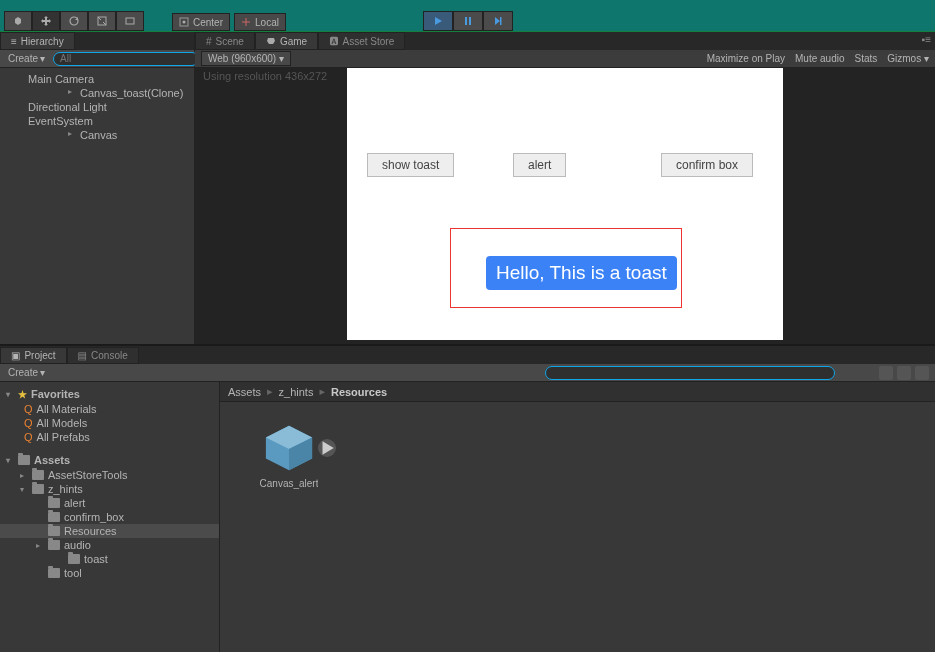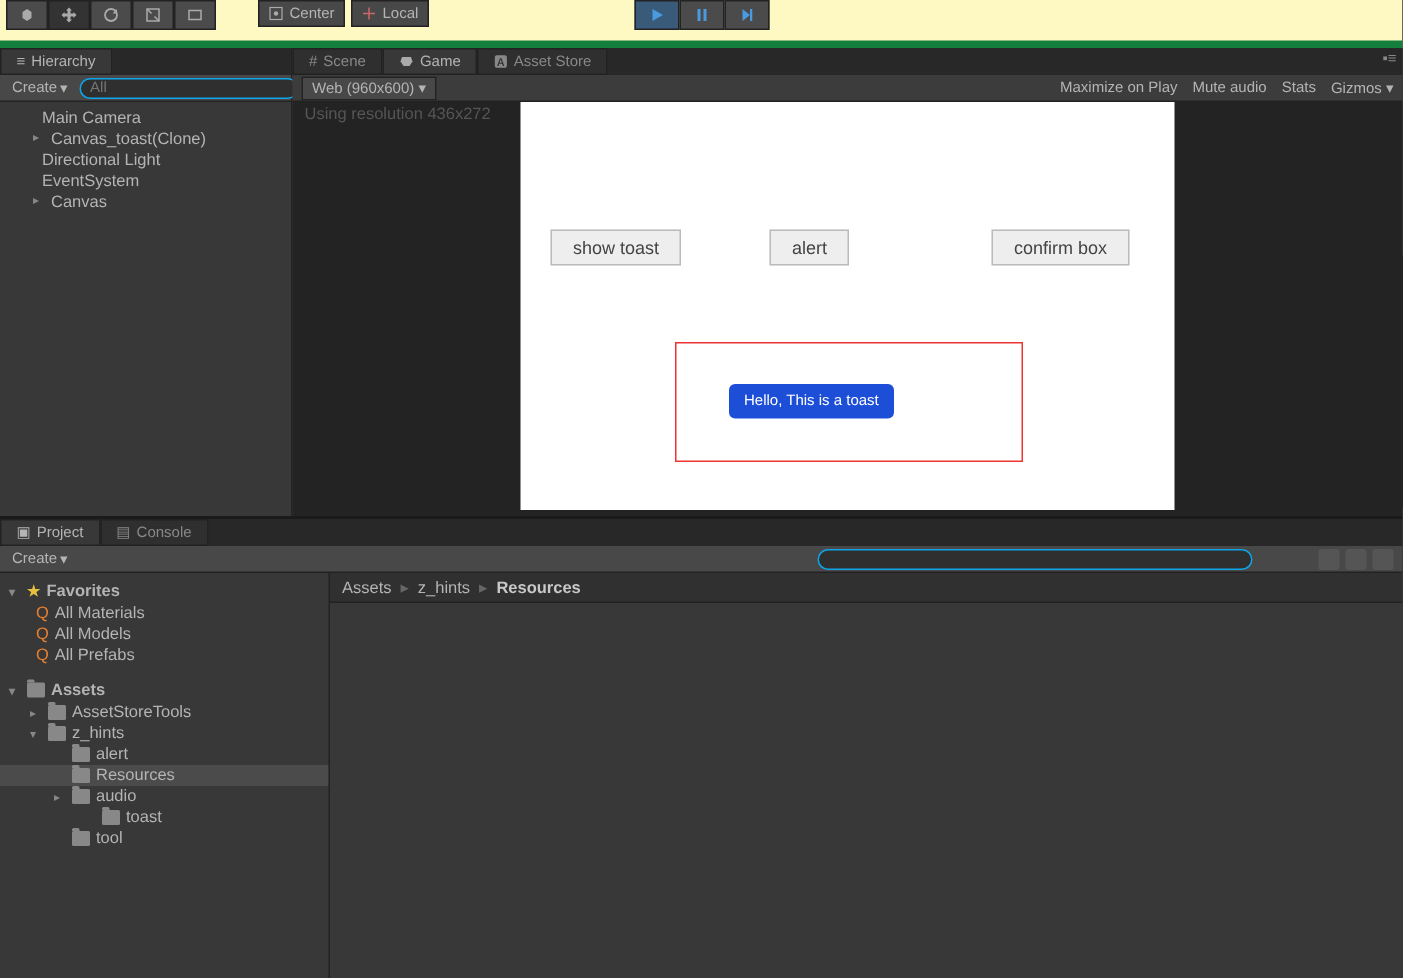--- a/index.html
+++ b/index.html
@@ -1,57 +1,57 @@
 <!DOCTYPE html>
 <html><head>
 <meta charset="utf-8">
 <style>
 * { margin: 0; padding: 0; box-sizing: border-box; font-family: Arial, sans-serif; }
 body { background: #383838; color: #b4b4b4; font-size: 11px; overflow: hidden; width: 935px; height: 652px; }
 
 
-.toolbar { height: 32px; background: #fef9c3; border-bottom: 5px solid #15803d; display: flex; align-items: flex-start; padding: 0 4px; position: relative; }
+.toolbar { height: 32px; background: #0f766e; border-bottom: 1px solid #15803d; display: flex; align-items: flex-end; padding: 0 4px; position: relative; }
 .tool-group { display: flex; gap: 0; margin-right: 8px; }
 .tool-btn { width: 28px; height: 20px; background: #4b4b4b; border: 1px solid #222; display: flex; align-items: center; justify-content: center; cursor: pointer; }
 .tool-btn.active { background: #333; }
 .pivot-group { display: flex; gap: 4px; margin-left: 20px; }
 .pivot-btn { height: 18px; padding: 0 6px; background: #484848; border: 1px solid #222; display: flex; align-items: center; gap: 4px; font-size: 10px; cursor: pointer; }
 .play-group { position: absolute; left: 50%; transform: translateX(-50%); display: flex; }
 .play-btn { width: 30px; height: 20px; background: #4b4b4b; border: 1px solid #222; display: flex; align-items: center; justify-content: center; cursor: pointer; }
 .play-btn.playing { background: #3a5a7a; }
 
 .main-split { display: flex; height: 312px; }
 
 
 .hierarchy { width: 195px; background: #383838; border-right: 1px solid #222; display: flex; flex-direction: column; }
 .panel-tabs { display: flex; height: 18px; background: #282828; }
 .panel-tab { padding: 2px 10px; background: #383838; border: 1px solid #222; display: flex; align-items: center; gap: 4px; font-size: 10px; cursor: pointer; }
 .panel-toolbar { height: 18px; background: #484848; border-bottom: 1px solid #222; display: flex; align-items: center; padding: 0 4px; gap: 4px; }
 .create-btn { font-size: 10px; padding: 1px 4px; background: transparent; border: none; color: #b4b4b4; cursor: pointer; display: flex; align-items: center; gap: 2px; }
 .search-input { flex: 1; height: 14px; background: #2f2f2f; border: 1px solid #0ea5e9; border-radius: 7px; color: #888; font-size: 10px; padding: 0 6px; }
 .hierarchy-list { padding: 4px 16px; }
 .hierarchy-item { padding: 1px 12px; cursor: pointer; font-size: 11px; }
-.hierarchy-item.child { padding-left: 18px; position: relative; }
+.hierarchy-item.child { padding-left: 18px; position: relative; margin-left: 46px; }
 .hierarchy-item.child::before { content: '▸'; position: absolute; left: 6px; font-size: 8px; color: #888; }
 
 
 .center { flex: 1; background: #383838; display: flex; flex-direction: column; }
 .center-tabs { height: 18px; display: flex; background: #282828; position: relative; }
 .center-tabs .panel-tab.inactive { background: #2f2f2f; color: #888; }
 .center-tabs .ctx { position: absolute; right: 4px; top: 2px; font-size: 10px; color: #888; }
 .game-toolbar { height: 18px; background: #3c3c3c; border-bottom: 1px solid #222; display: flex; align-items: center; padding: 0 6px; gap: 10px; font-size: 10px; }
 .game-toolbar .aspect { background: #484848; padding: 1px 6px; border: 1px solid #222; }
 .game-toolbar .spacer { flex: 1; }
 .game-toolbar .opt { cursor: pointer; color: #b4b4b4; }
 .game-view { flex: 1; background: #232323; position: relative; display: flex; align-items: flex-start; justify-content: center; }
 .resolution-text { position: absolute; left: 8px; top: 2px; font-size: 11px; color: #555; }
 .game-canvas { width: 436px; height: 272px; background: #fff; position: relative; margin-top: 0; }
 .ui-btn { position: absolute; background: #eee; border: 1px solid #bbb; padding: 4px 14px; font-size: 12px; color: #444; cursor: pointer; top: 85px; }
 .toast-highlight { position: absolute; border: 1px solid #e33; left: 103px; top: 160px; width: 232px; height: 80px; }
-.toast { position: absolute; background: #1d4ed8; color: #fff; padding: 6px 10px; border-radius: 4px; font-size: 10px; left: 139px; top: 188px; }
+.toast { position: absolute; background: #3b82f6; color: #fff; padding: 6px 10px; border-radius: 4px; font-size: 19px; left: 139px; top: 188px; }
 
 
 .project { height: 308px; background: #383838; border-top: 2px solid #1a1a1a; display: flex; flex-direction: column; }
 .project-tabs { height: 18px; background: #282828; display: flex; align-items: center; }
 .project-tabs .panel-tab.inactive { background: #2f2f2f; color: #888; }
 .project-toolbar { height: 18px; background: #484848; border-bottom: 1px solid #222; display: flex; align-items: center; padding: 0 4px; position: relative; }
 .project-toolbar .search-input { position: absolute; left: 545px; width: 290px; }
 .project-toolbar .right-icons { position: absolute; right: 6px; display: flex; gap: 4px; }
 .project-toolbar .right-icons span { width: 14px; height: 14px; background: #555; border-radius: 2px; }
 .project-body { flex: 1; display: flex; }
@@ -263,20 +263,25 @@
       <div class="tree-item" style="padding-left:20px">
           <span class="expand">▾</span>
           <span class="folder-icon"></span>
           <span>z_hints</span>
         </div>
       <div class="tree-item" style="padding-left:36px">
           <span class="expand"></span>
           <span class="folder-icon"></span>
           <span>alert</span>
         </div>
+      <div class="tree-item" style="padding-left:36px">
+          <span class="expand"></span>
+          <span class="folder-icon"></span>
+          <span>confirm_box</span>
+        </div>
       <div class="tree-item selected" style="padding-left:36px">
           <span class="expand"></span>
           <span class="folder-icon"></span>
           <span>Resources</span>
         </div>
       <div class="tree-item" style="padding-left:36px">
           <span class="expand">▸</span>
           <span class="folder-icon"></span>
           <span>audio</span>
         </div>
@@ -293,16 +298,31 @@
     </div>
     <div class="project-content">
       <div class="breadcrumb">
         <span>Assets</span>
         <span class="sep">▸</span>
         <span>z_hints</span>
         <span class="sep">▸</span>
         <span class="current">Resources</span>
       </div>
       <div class="asset-grid">
+        <div class="asset-item">
+          <div class="prefab-icon">
+            <svg viewBox="0 0 60 54">
+                <path d="M30 4 L54 16 L54 38 L30 50 L6 38 L6 16 Z" fill="#5a9ac0"></path>
+                <path d="M30 4 L54 16 L30 28 L6 16 Z" fill="#8abcd8"></path>
+                <path d="M30 28 L54 16 L54 38 L30 50 Z" fill="#4a85a8"></path>
+              </svg>
+            <div class="play-overlay">
+                <svg width="8" height="8" viewBox="0 0 8 8">
+                  <path d="M2 1l5 3-5 3z" fill="#ccc"></path>
+                </svg>
+              </div>
+          </div>
+          <div class="asset-name">Canvas_alert</div>
+        </div>
       </div>
     </div>
   </div>
 </div>
 
 </body></html>

